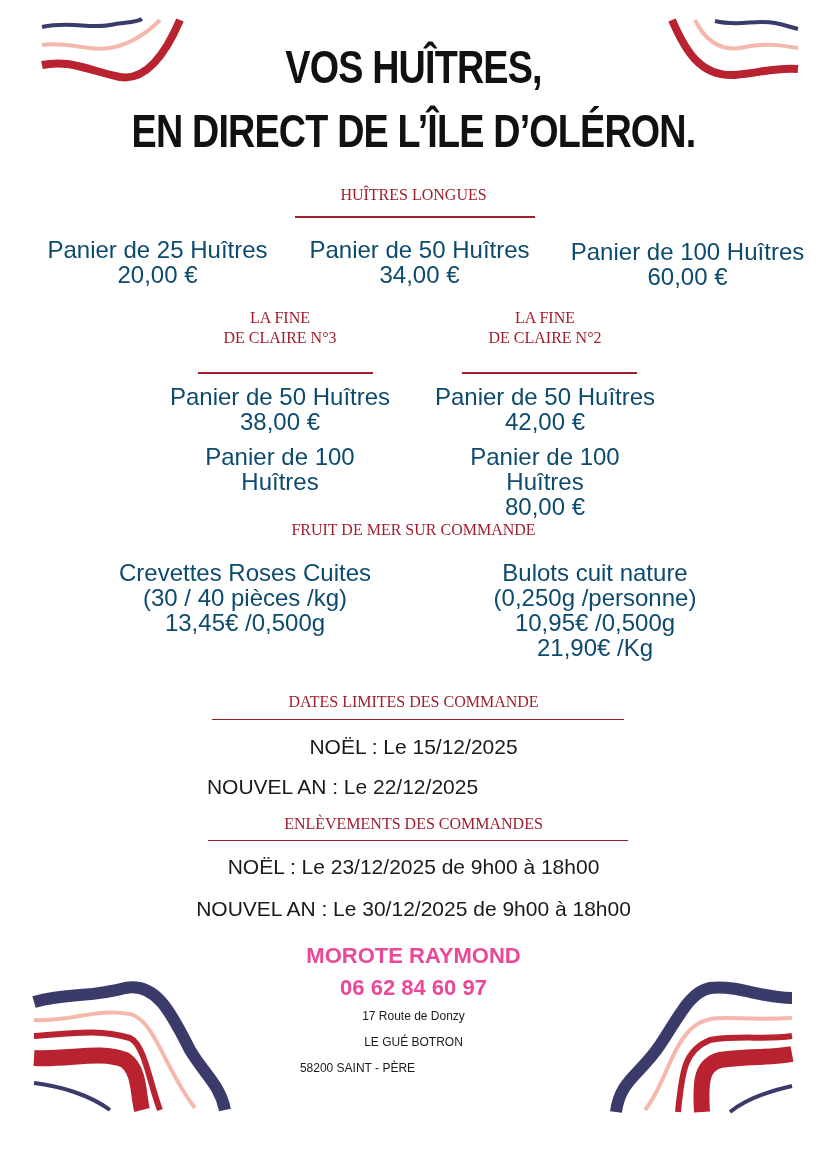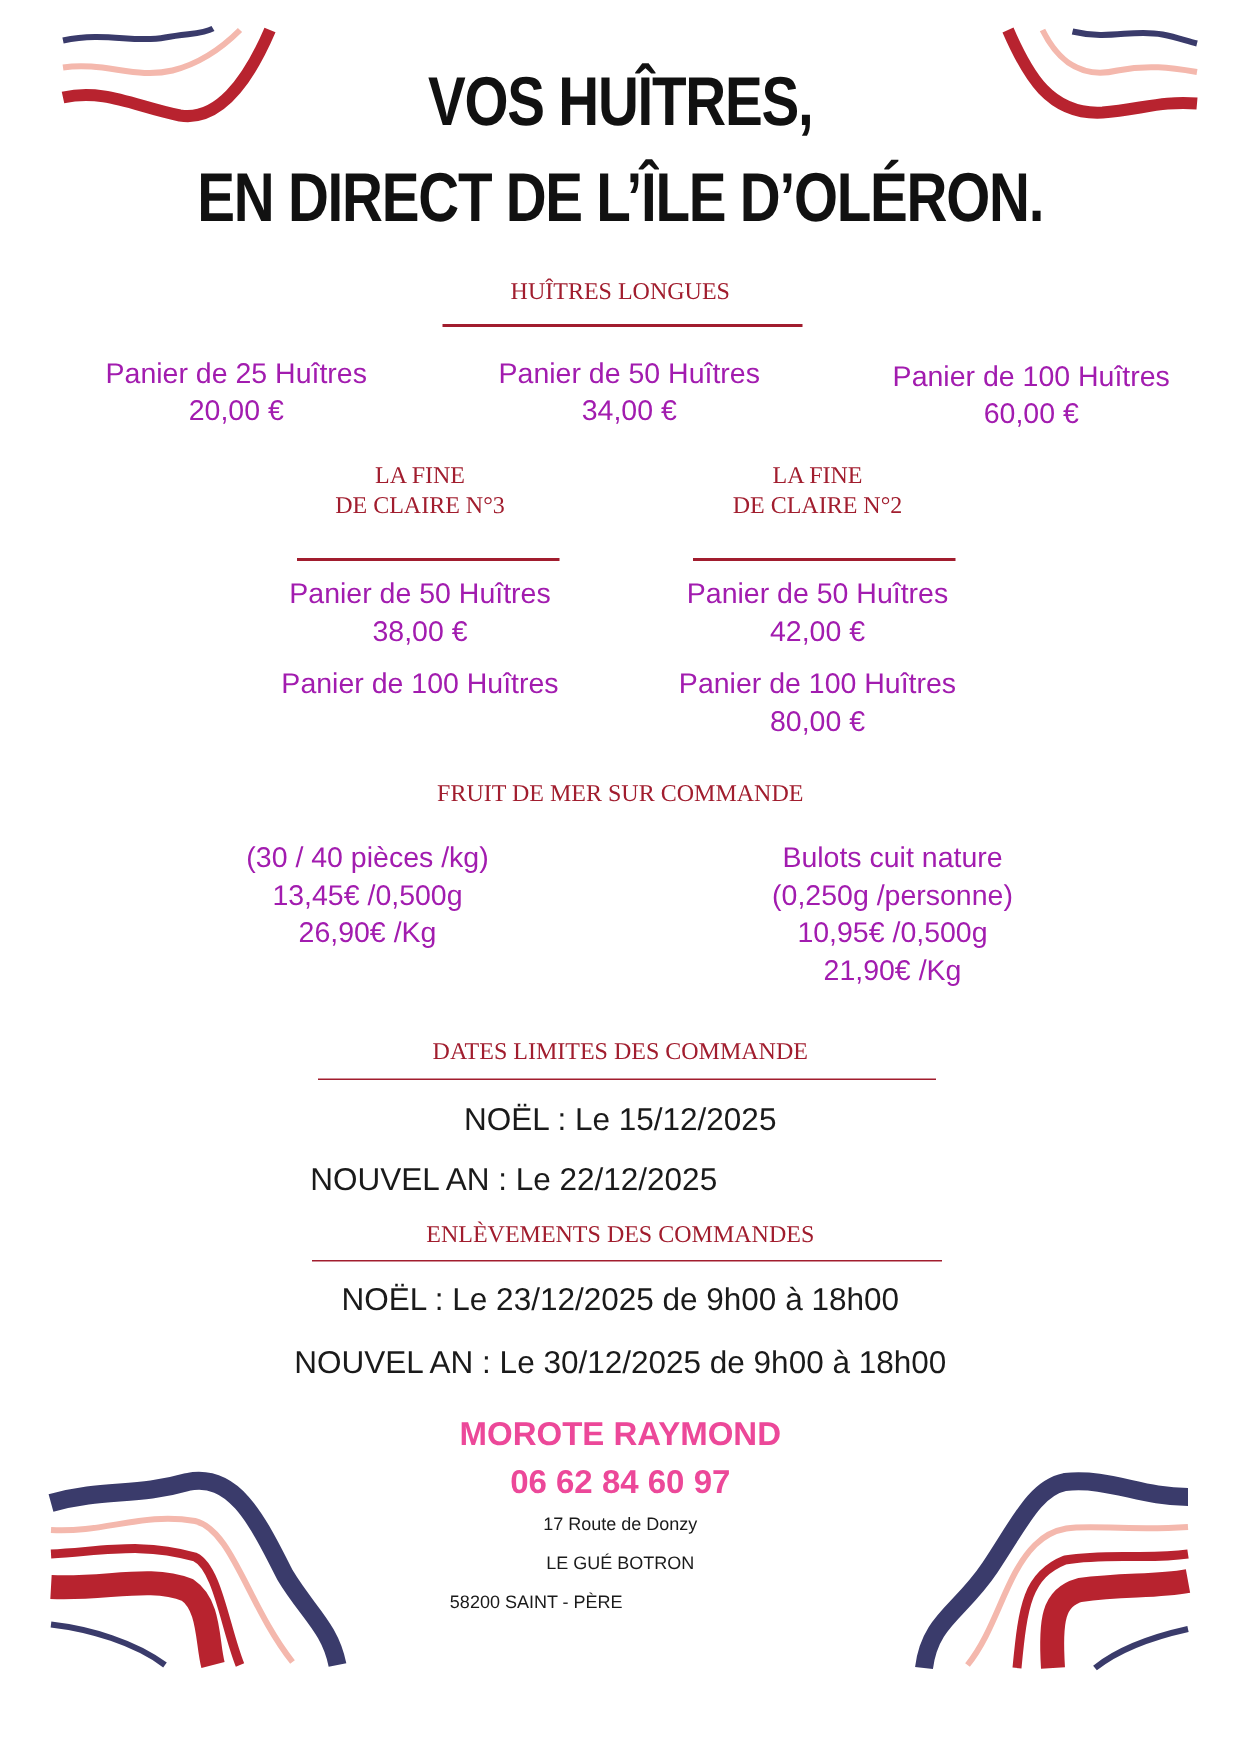--- a/index.html
+++ b/index.html
@@ -11,21 +11,21 @@
   .title {
     left: 0; width: 827px; text-align: center;
     font-family: "Liberation Sans", sans-serif; font-weight: bold; color: #111;
     font-size: 46px; letter-spacing: -1px; transform: scaleX(0.82); line-height: 1;
   }
   .serif-h {
     font-family: "Liberation Serif", "DejaVu Serif", serif; color: #a11d2e;
     font-size: 16px; line-height: 1.25; text-align: center;
   }
   .uline { height: 2px; background: #a11d2e; }
-  .item { font-size: 19px; line-height: 25px; text-align: center; color: #a21caf; }
+  .item { font-size: 24px; line-height: 25px; text-align: center; color: #0c4a6e; }
   .big { font-size: 21px; line-height: 28px; text-align: center; color: #1a1a1a; }
   .contact-name { font-weight: bold; color: #ec4899; font-size: 22px; text-align: center; }
   .contact-line { font-size: 12px; text-align: center; line-height: 24px; }
   svg { position: absolute; }
 </style>
 </head>
 <body>
 
 <svg style="left:30px;top:15px" width="180" height="80" viewBox="0 0 180 80">
   <path d="M12 12 C40 6,60 14,80 10 C95 7,105 8,112 4" stroke="#3a3b6b" stroke-width="4" fill="none"></path>
@@ -96,23 +96,23 @@
   <div>Panier de 50 Huîtres</div>
   <div>42,00 €</div>
 </div>
 <div class="abs item" style="left:430px;width:230px;top:444px">
   <div>Panier de 100 Huîtres</div>
   <div>80,00 €</div>
 </div>
 
 <div class="abs serif-h" style="left:0;width:827px;top:520px">FRUIT DE MER SUR COMMANDE</div>
 <div class="abs item" style="left:110px;width:270px;top:560px">
+  <div>Crevettes Roses Cuites</div>
   <div>(30 / 40 pièces /kg)</div>
   <div>13,45€ /0,500g</div>
-  <div>26,90€ /Kg</div>
 </div>
 <div class="abs item" style="left:460px;width:270px;top:560px">
   <div>Bulots cuit nature</div>
   <div>(0,250g /personne)</div>
   <div>10,95€ /0,500g</div>
   <div>21,90€ /Kg</div>
 </div>
 
 <div class="abs serif-h" style="left:0;width:827px;top:692px">DATES LIMITES DES COMMANDE</div>
 <div class="abs uline" style="left:212px;width:412px;top:719px;height:1px"></div>

